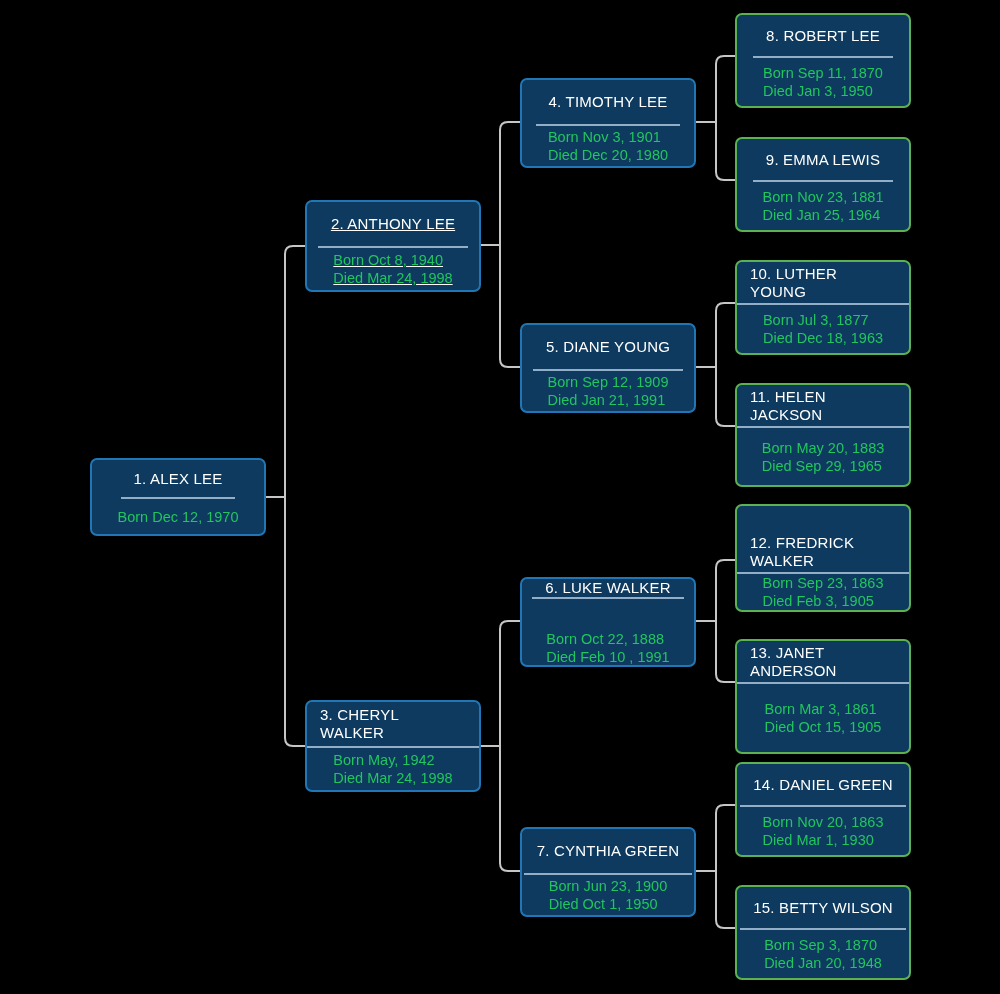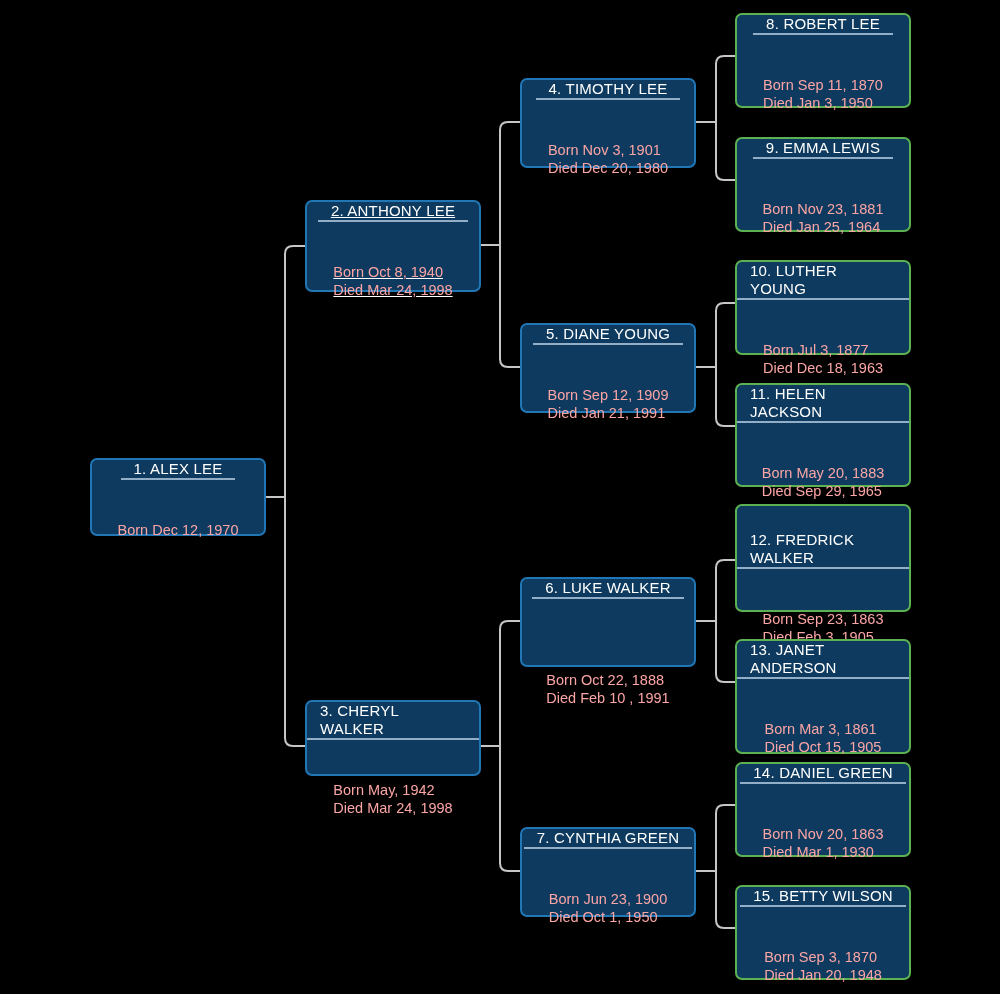--- a/index.html
+++ b/index.html
@@ -16,22 +16,22 @@
   .node.green{border-color:#5cb253;}
   .node-title{
     display:flex;align-items:center;height:44px;padding:0 13px;
     border-bottom:2px solid #93afc7;
     font-size:15px;letter-spacing:.2px;color:#ffffff;line-height:18px;
   }
   .node-title.t37{height:37px;}
   .node-title.t41{height:41px;}
   .node-title.t54{height:54px;margin-top:25px;}
   .node-body{
-    flex:1;padding:0 13px;font-size:14.5px;line-height:18px;color:#fca5a5;
-    display:flex;flex-direction:column;justify-content:center;margin-top:41px;
+    flex:1;padding:0 13px;font-size:14.5px;line-height:18px;color:#22c55e;
+    display:flex;flex-direction:column;justify-content:center;
   }
 </style>
 </head>
 <body>
 
 <div class="canvas">
 
   <svg class="connectors" width="1000" height="994" viewBox="0 0 1000 994">
     <g fill="none" stroke="#c6c6c6" stroke-width="2">
       <path d="M266 497 H285 M305 246 H293 Q285 246 285 254 V738 Q285 746 293 746 H305"></path>
@@ -53,21 +53,21 @@
   </div>
 
   <div class="node" style="left:305px;top:200px;height:92px;text-decoration:underline;">
     <div class="node-title t44">2. ANTHONY LEE</div>
     <div class="node-body">
       <div>Born Oct 8, 1940</div>
       <div>Died Mar 24, 1998</div>
     </div>
   </div>
 
-  <div class="node" style="left:305px;top:700px;height:76px;">
+  <div class="node" style="left:305px;top:700px;height:92px;">
     <div class="node-title t44">3. CHERYL WALKER</div>
     <div class="node-body">
       <div>Born May, 1942</div>
       <div>Died Mar 24, 1998</div>
     </div>
   </div>
 
   <div class="node" style="left:520px;top:78px;height:90px;">
     <div class="node-title t44">4. TIMOTHY LEE</div>
     <div class="node-body">

